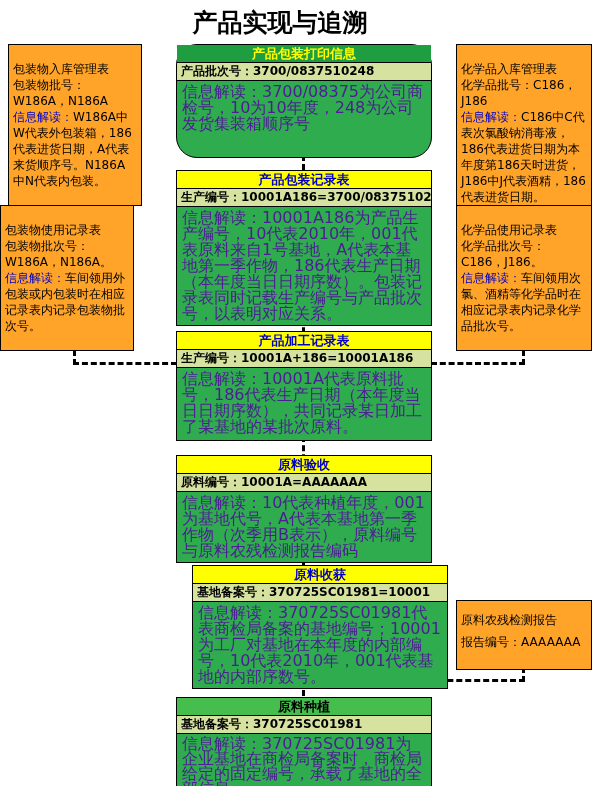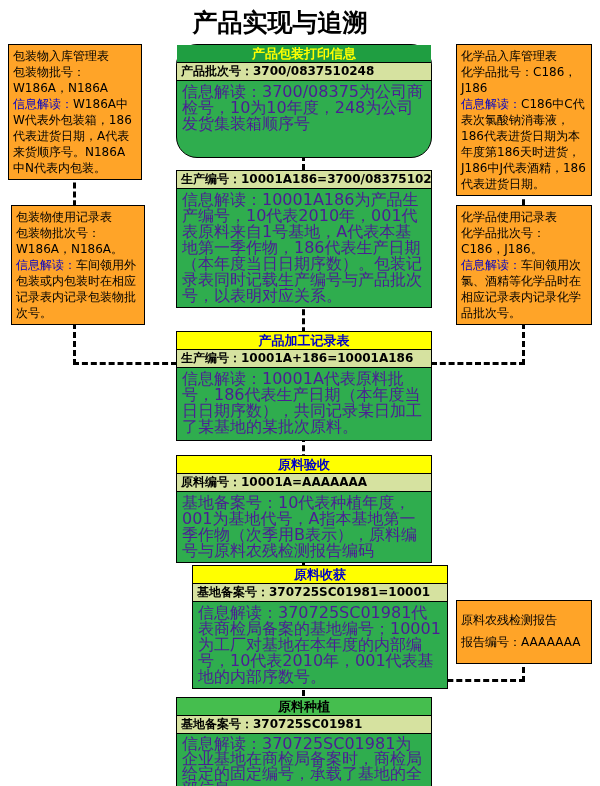--- a/index.html
+++ b/index.html
@@ -29,21 +29,21 @@
     line-height:15px; padding:1px 4px; border-bottom:1px solid #000;
     white-space:nowrap; overflow:hidden;
   }
   .cbox .bdy {
     color:#4c1d95; font-size:16px; line-height:16px; padding:3px 5px;
   }
   
   .sbox {
     position:absolute; width:134px; z-index:2;
     border:1px solid #000; background:#FFA428;
-    font-size:12px; line-height:16px; padding:3px 4px; color:#000;
+    font-size:12px; line-height:16px; padding:16px 4px; color:#000;
   }
   .sbox .stitle { color:#000; }
   .sbox .blue { color:#0000C8; }
   
   .vline { position:absolute; width:0; border-left:3px dashed #000; z-index:1; }
   .hline { position:absolute; height:0; border-top:3px dashed #000; z-index:1; }
 </style>
 </head>
 <body>
 
@@ -59,55 +59,56 @@
 <div class="vline" style="left:522px; top:640px; height:42px;"></div>
 <div class="hline" style="left:304px; top:679px; width:221px;"></div>
 
 <div class="cbox" style="top:44px;border-radius:21px;">
   <div class="hdr hdr-green">产品包装打印信息</div>
   <div class="fld">产品批次号：3700/0837510248</div>
   <div class="bdy" style="min-height:76px;">信息解读：3700/08375为公司商检号，10为10年度，248为公司发货集装箱顺序号</div>
 </div>
 
 <div class="cbox" style="top:170px;">
+  <div class="hdr hdr-yellow">产品包装记录表</div>
   <div class="fld">生产编号：10001A186=3700/0837510248</div>
   <div class="bdy" style="min-height:118px;">信息解读：10001A186为产品生产编号，10代表2010年，001代表原料来自1号基地，A代表本基地第一季作物，186代表生产日期（本年度当日日期序数）。包装记录表同时记载生产编号与产品批次号，以表明对应关系。</div>
 </div>
 
 <div class="cbox" style="top:331px;">
   <div class="hdr hdr-yellow">产品加工记录表</div>
   <div class="fld">生产编号：10001A+186=10001A186</div>
   <div class="bdy" style="min-height:72px;">信息解读：10001A代表原料批号，186代表生产日期（本年度当日日期序数），共同记录某日加工了某基地的某批次原料。</div>
 </div>
 
 <div class="cbox" style="top:455px;">
   <div class="hdr hdr-yellow">原料验收</div>
   <div class="fld">原料编号：10001A=AAAAAAA</div>
-  <div class="bdy" style="min-height:52px;">基地备案号：10代表种植年度，001为基地代号，A指本基地第一季作物（次季用B表示），原料编号与原料农残检测报告编码</div>
+  <div class="bdy" style="min-height:52px;">信息解读：10代表种植年度，001为基地代号，A代表本基地第一季作物（次季用B表示），原料编号与原料农残检测报告编码</div>
 </div>
 
 <div class="cbox" style="top:565px;margin-left:16px;">
   <div class="hdr hdr-yellow">原料收获</div>
   <div class="fld">基地备案号：370725SC01981=10001</div>
   <div class="bdy" style="min-height:66px;">信息解读：370725SC01981代表商检局备案的基地编号；10001为工厂对基地在本年度的内部编号，10代表2010年，001代表基地的内部序数号。</div>
 </div>
 
 <div class="cbox" style="top:697px;">
   <div class="hdr hdr-green2">原料种植</div>
   <div class="fld">基地备案号：370725SC01981</div>
   <div class="bdy" style="min-height:48px; line-height:15px; padding:2px 5px;">信息解读：370725SC01981为企业基地在商检局备案时，商检局给定的固定编号，承载了基地的全部信息。</div>
 </div>
 
 <div class="sbox" style="left:8px; top:44px;">
   <div class="stitle">包装物入库管理表</div>
   <div>包装物批号：W186A，N186A</div>
   <div><span class="blue">信息解读：</span><span>W186A中W代表外包装箱，186代表进货日期，A代表来货顺序号。N186A中N代表内包装。</span></div>
 </div>
 
-<div class="sbox" style="left:11px; top:205px;">
+<div class="sbox" style="left:0; top:205px;">
   <div class="stitle">包装物使用记录表</div>
   <div>包装物批次号：W186A，N186A。</div>
   <div><span class="blue">信息解读：</span><span>车间领用外包装或内包装时在相应记录表内记录包装物批次号。</span></div>
 </div>
 
 <div class="sbox" style="left:456px; top:44px; width:136px;">
   <div class="stitle">化学品入库管理表</div>
   <div>化学品批号：C186，J186</div>
   <div><span class="blue">信息解读：</span><span>C186中C代表次氯酸钠消毒液，186代表进货日期为本年度第186天时进货，J186中J代表酒精，186代表进货日期。</span></div>
 </div>

